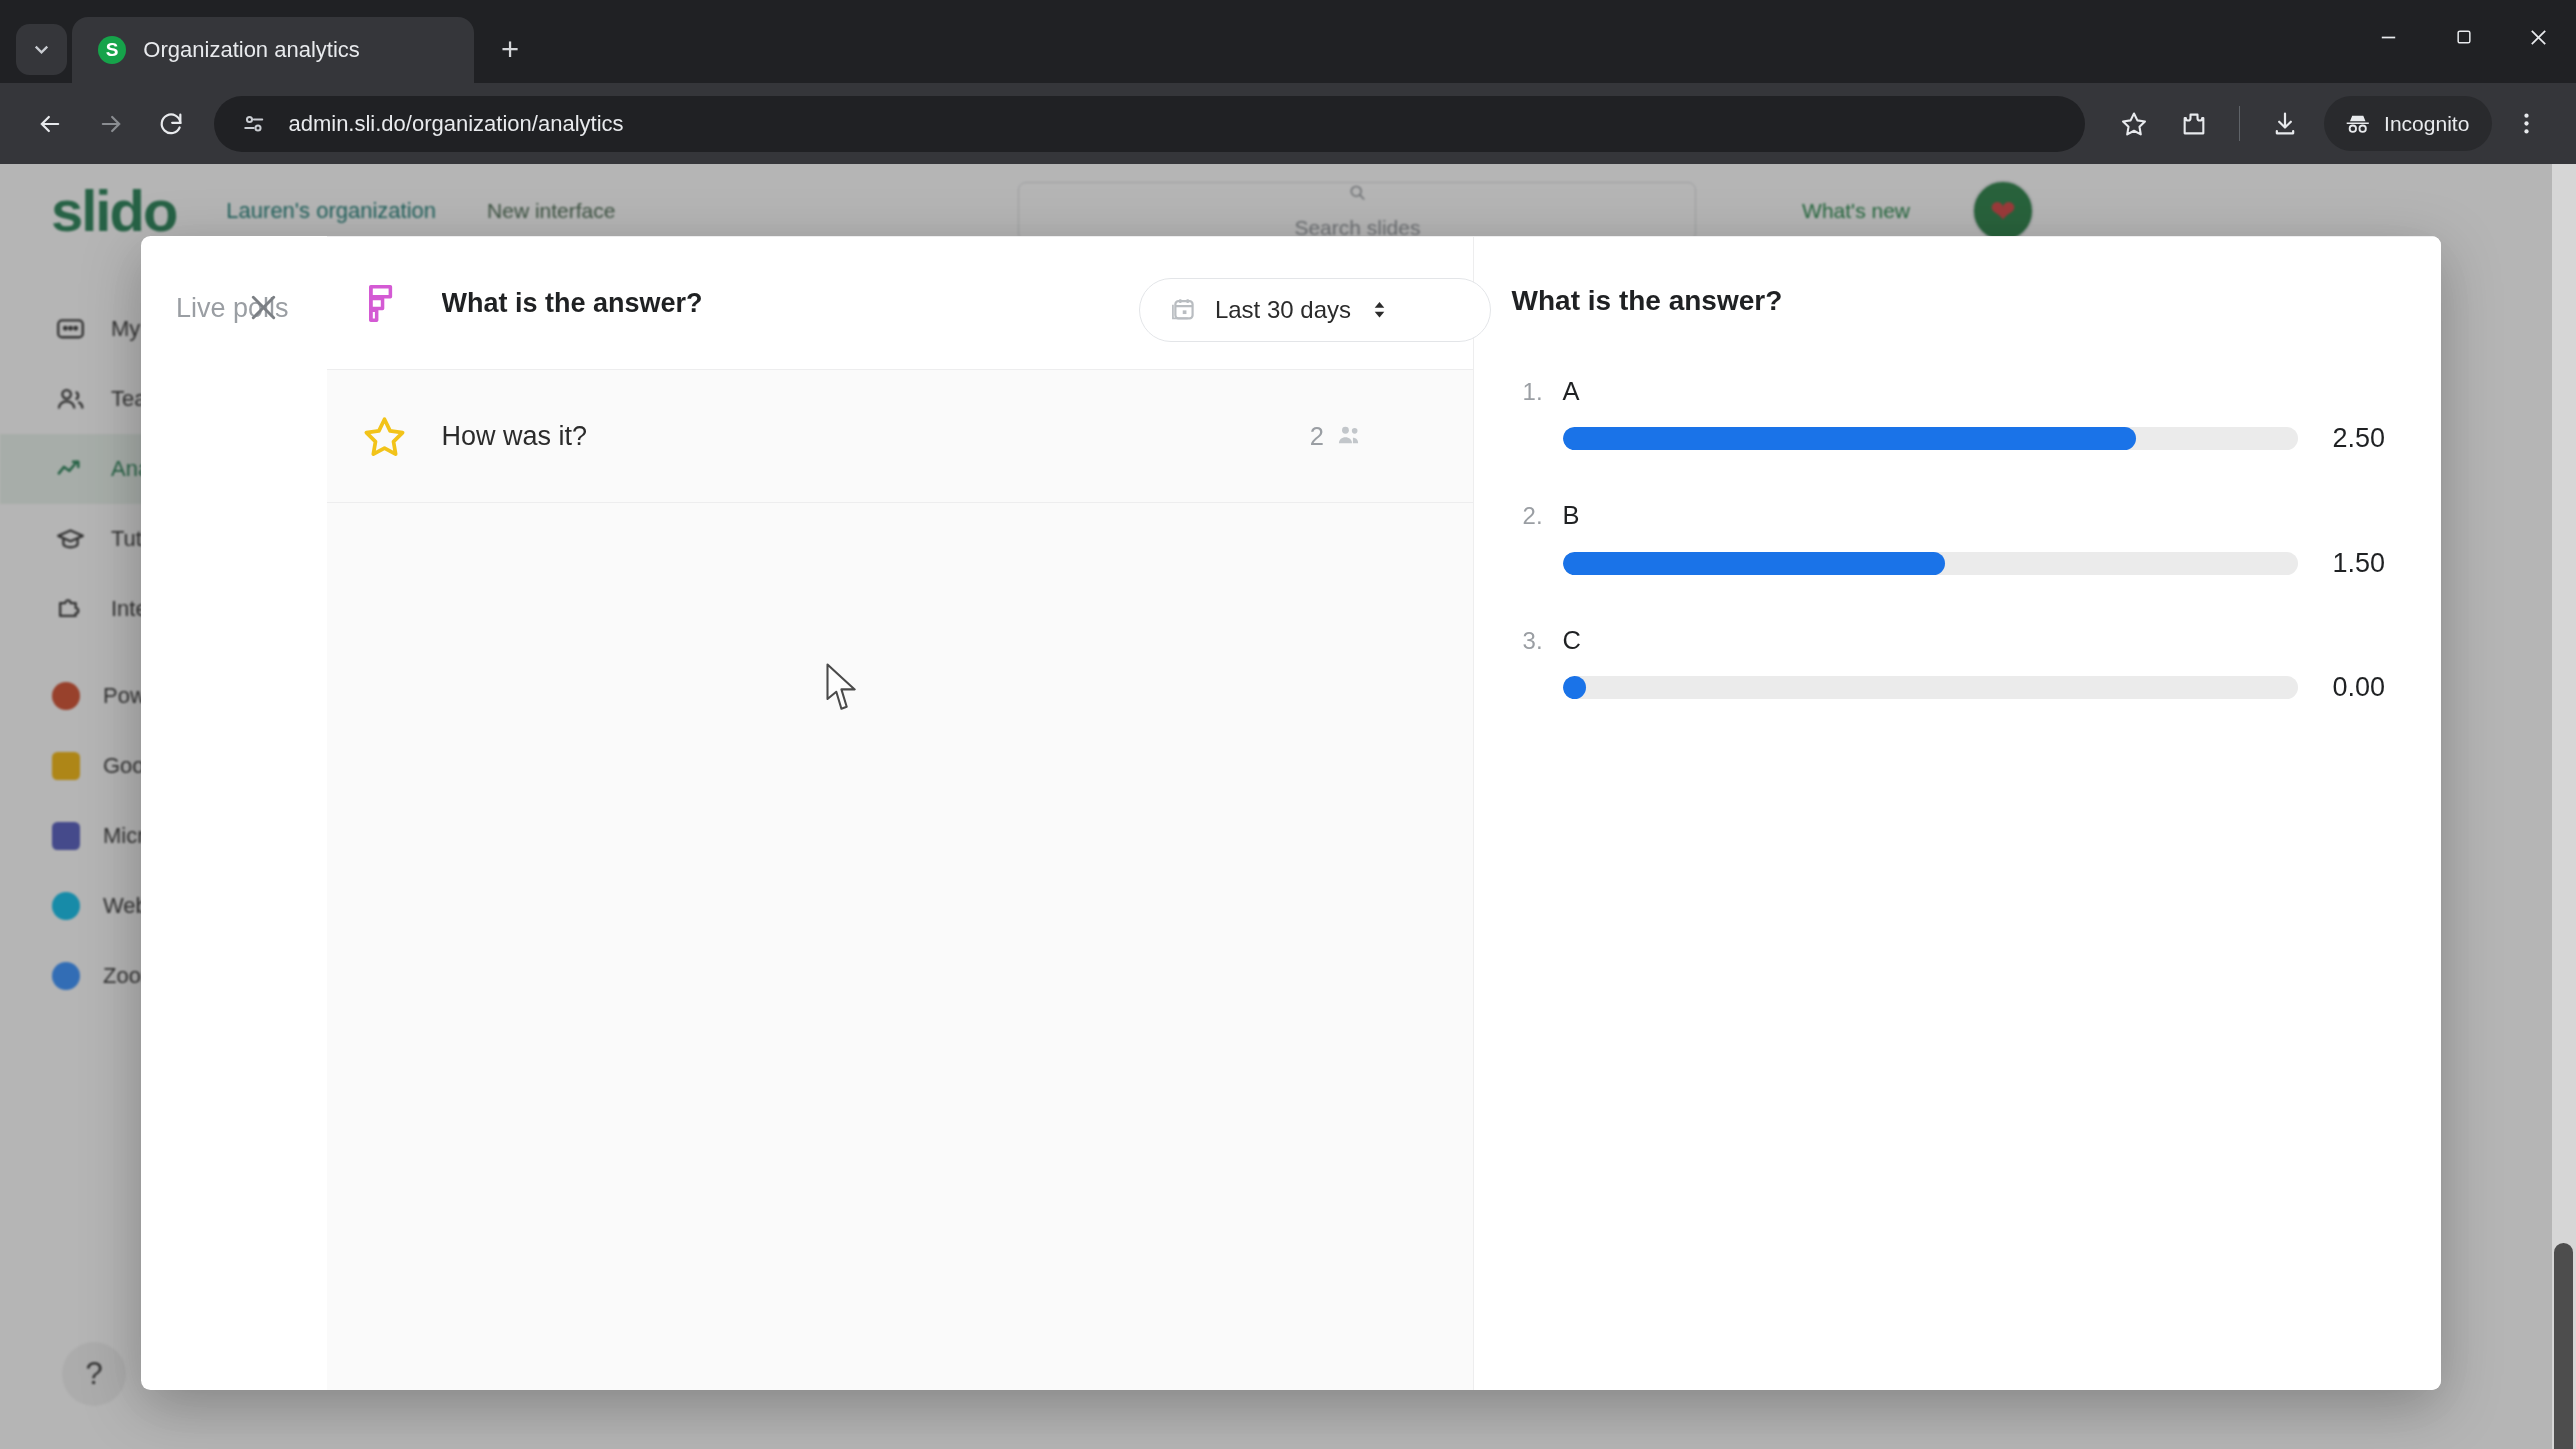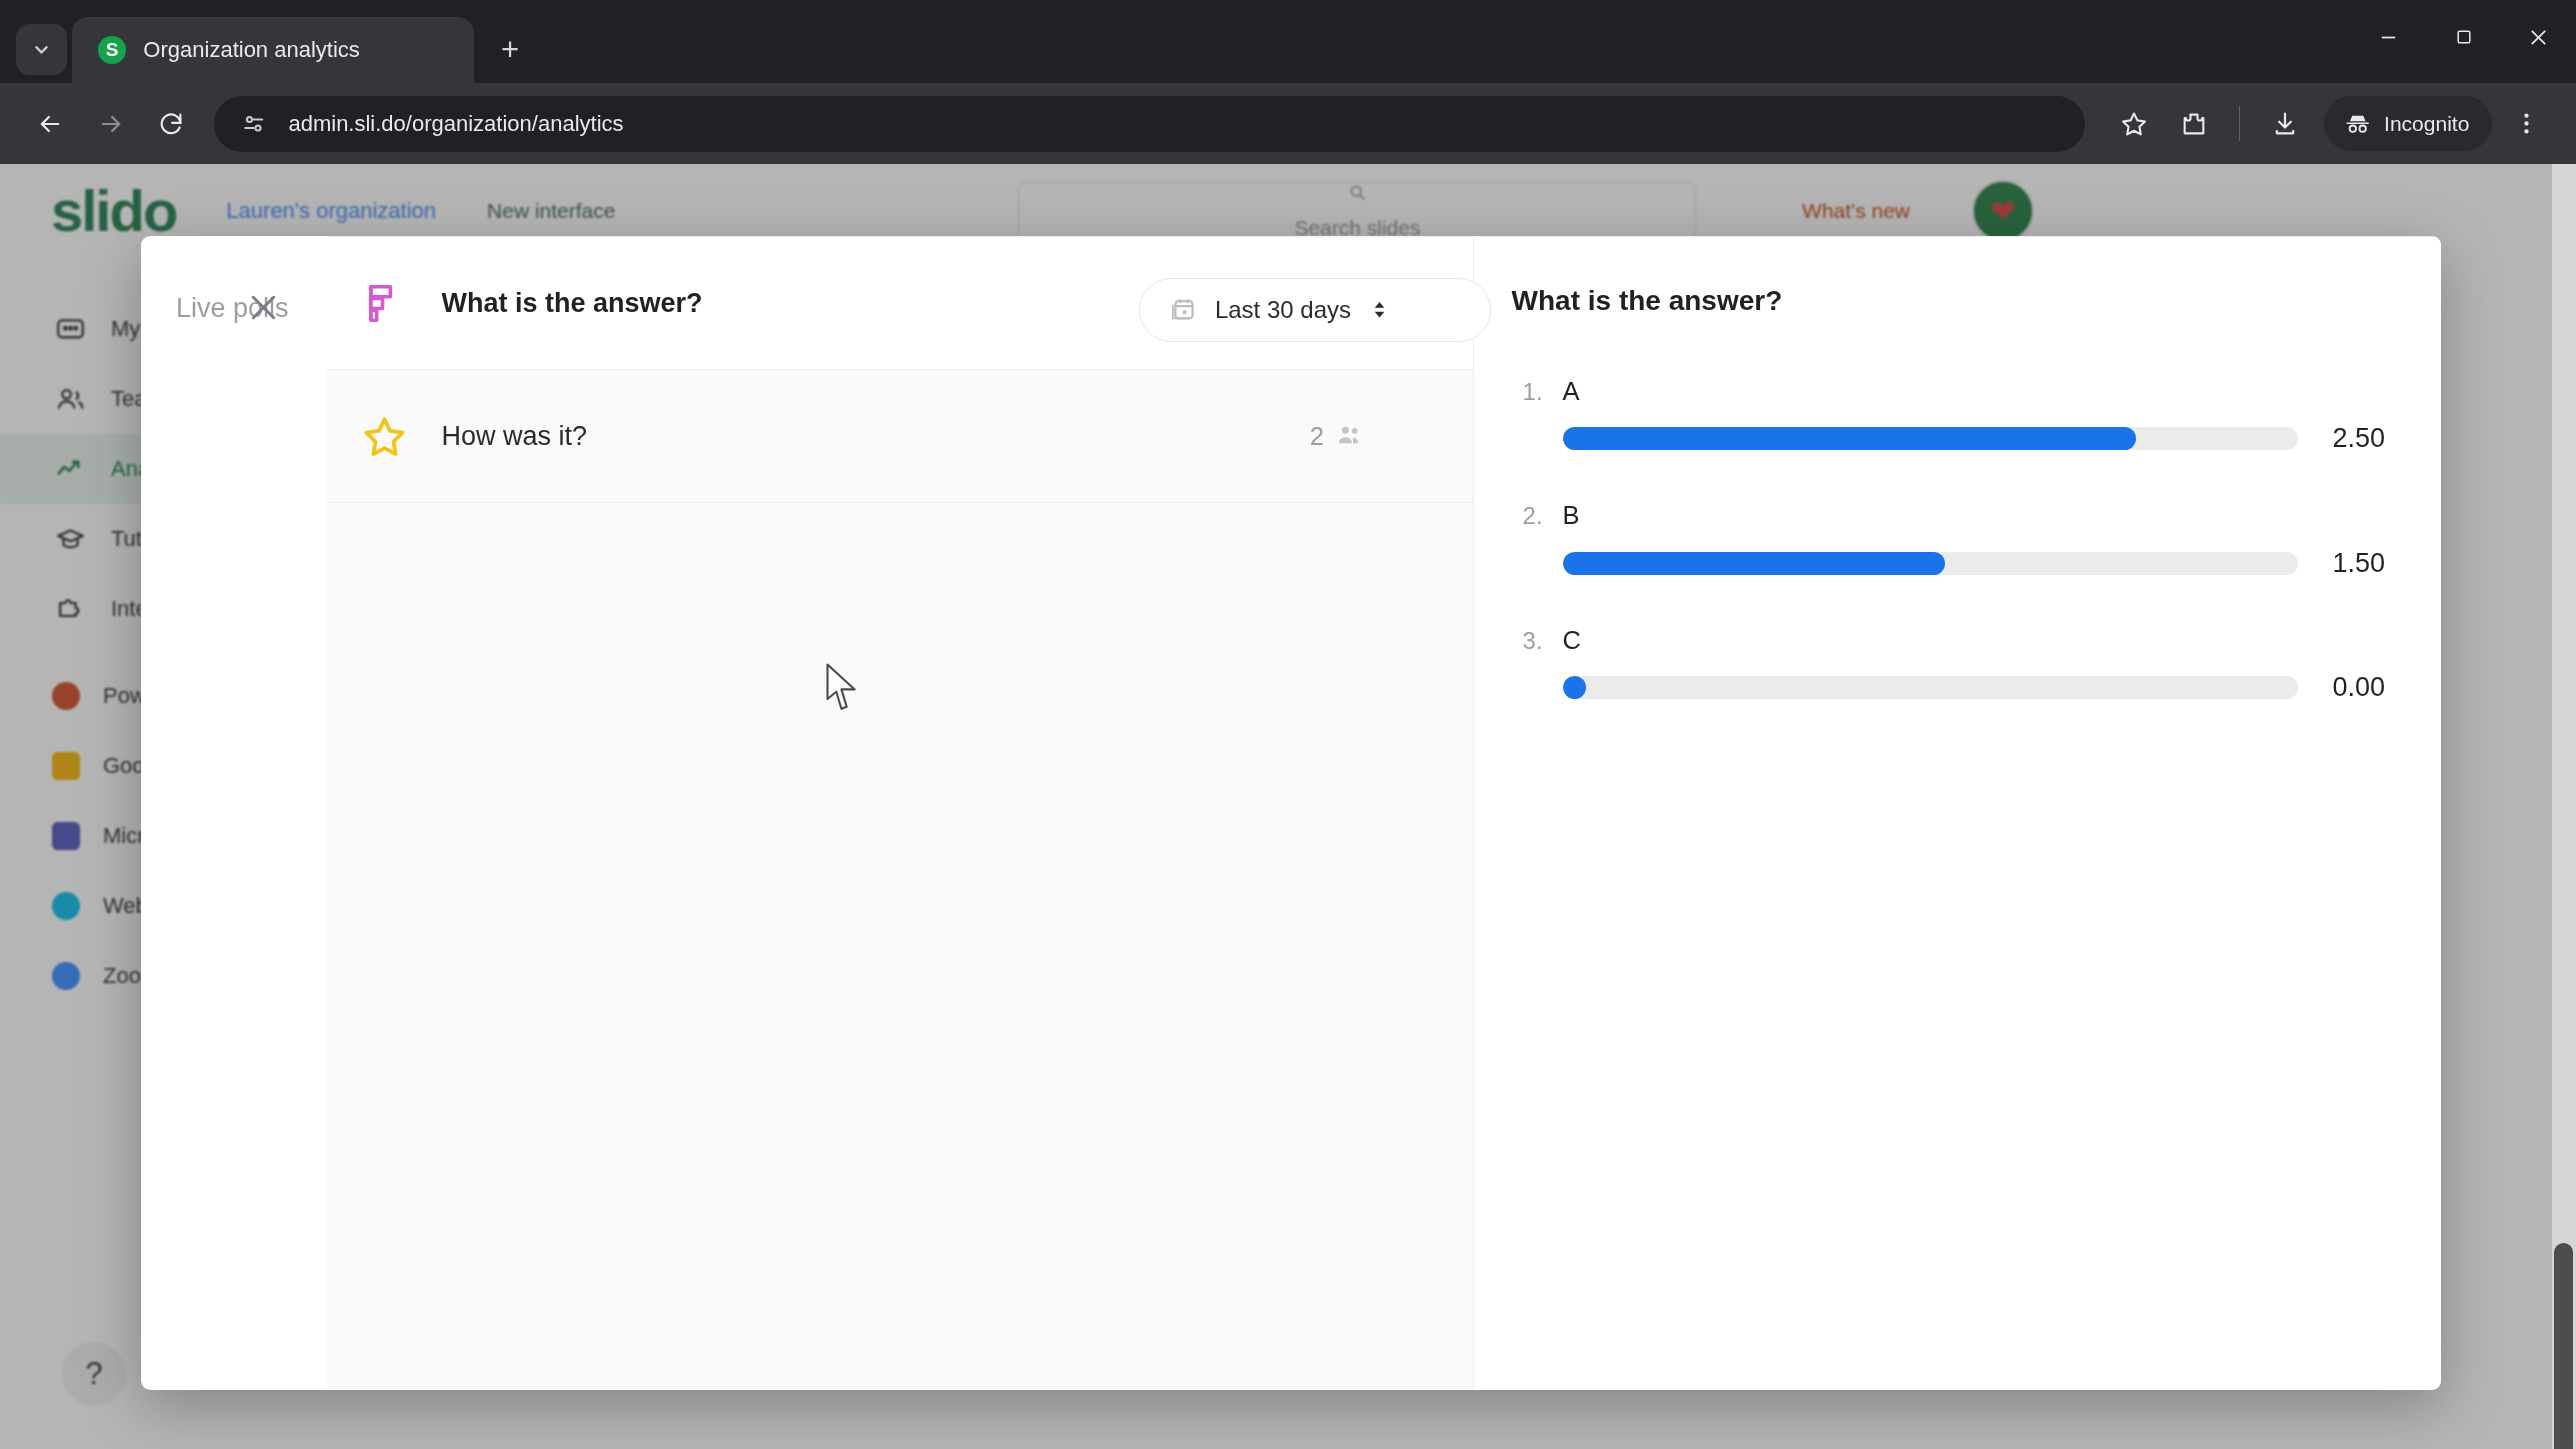--- a/index.html
+++ b/index.html
@@ -139,32 +139,32 @@
     width: 2088px; height: 94px;
     background: #ffffff;
     display: flex; align-items: center;
     padding: 0 54px 0 51px;
     gap: 27px;
   }
   .logo {
     font-size: 58px; font-weight: 700; color: #1a7a4c;
     letter-spacing: -2px; line-height: 1;
   }
-  .org-name { font-size: 22px; color: #3b82f6; margin-left: 23px; white-space: nowrap; }
+  .org-name { font-size: 22px; color: #0f766e; margin-left: 23px; white-space: nowrap; }
   .new-interface { font-size: 21px; color: #3b5e43; margin-left: 24px; white-space: nowrap; }
   .searchbox {
     width: 678px; height: 59px;
     border: 1.3px solid #d8dadd; border-radius: 8px;
     display: flex; align-items: center; gap: 14.8px;
     padding: 0 19px;
     color: #8a8f94; font-size: 21px;
     margin-left: 376px;
     flex-direction: column;
   }
-  .whatsnew { font-size: 21px; color: #c2410c; margin-left: auto; white-space: nowrap; }
+  .whatsnew { font-size: 21px; color: #15803d; margin-left: auto; white-space: nowrap; }
   .avatar {
     width: 62px; height: 62px; border-radius: 50%;
     background: #1d7a3c; margin-left: 35px;
     display: flex; align-items: center; justify-content: center;
     position: relative; overflow: hidden; flex-shrink: 0;
     border: 2px solid #e5e7e9;
   }
   .avatar .heart { color: #d43a3a; font-size: 31px; }
 
   .sidebar {

